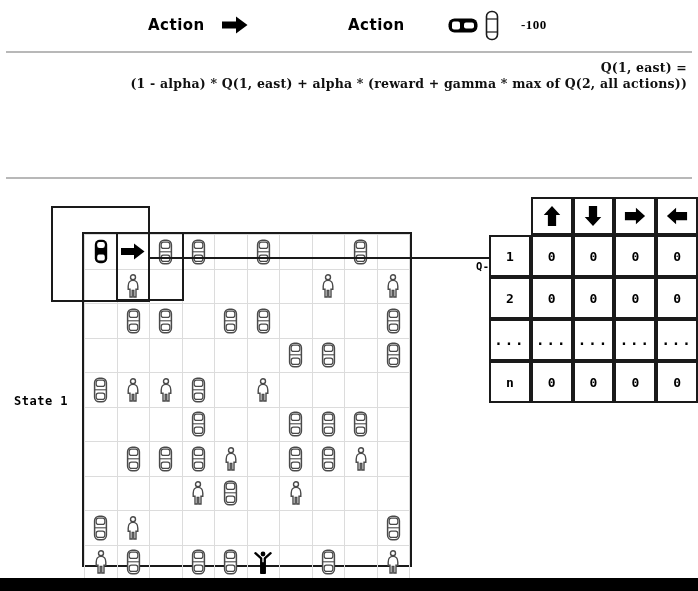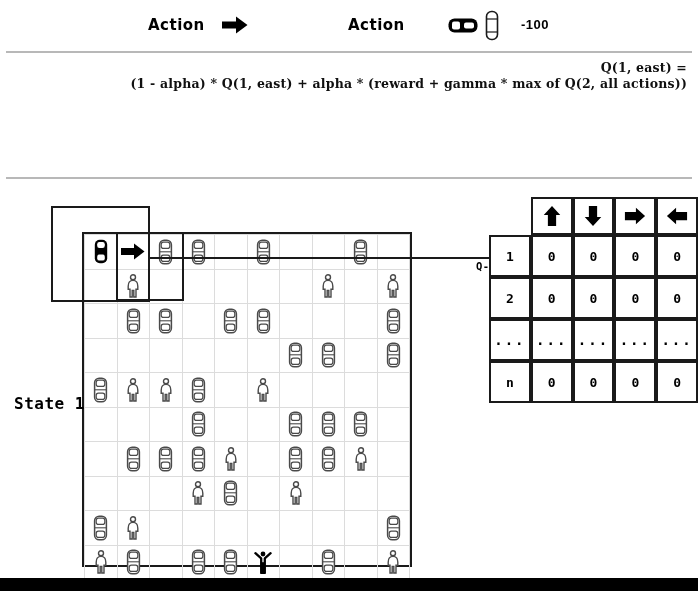--- a/index.html
+++ b/index.html
@@ -29,21 +29,21 @@
     font-size: 15px;
     font-weight: bold;
     letter-spacing: 0.5px;
     white-space: nowrap;
   }
   #action-label { left: 148px; top: 16px; }
   #reward-label { left: 348px; top: 16px; }
   #reward-value {
     position: absolute;
     left: 521px; top: 17px;
-    font-family: Liberation Sans, sans-serif;
+    font-family: Liberation Serif, serif;
     font-size: 13px;
     font-weight: bold;
     letter-spacing: 0.5px;
   }
   #action-arrow-icon {
     position: absolute;
     left: 222px; top: 16px;
     width: 26px; height: 18px;
   }
   #reward-car-icon {
@@ -143,21 +143,21 @@
     border: 2px solid #1a1a1a;
     box-sizing: border-box;
     background: transparent;
     z-index: 6;
     pointer-events: none;
   }
   #state-label {
     position: absolute;
     left: 14px; top: 394px;
     font-family: "DejaVu Sans Mono", monospace;
-    font-size: 16px;
+    font-size: 12px;
     font-weight: bold;
     letter-spacing: 0.5px;
     white-space: nowrap;
   }
   #connector-line {
     position: absolute;
     left: 150px; top: 257px;
     width: 341px; height: 0;
     border-top: 2px solid #1a1a1a;
     z-index: 7;

